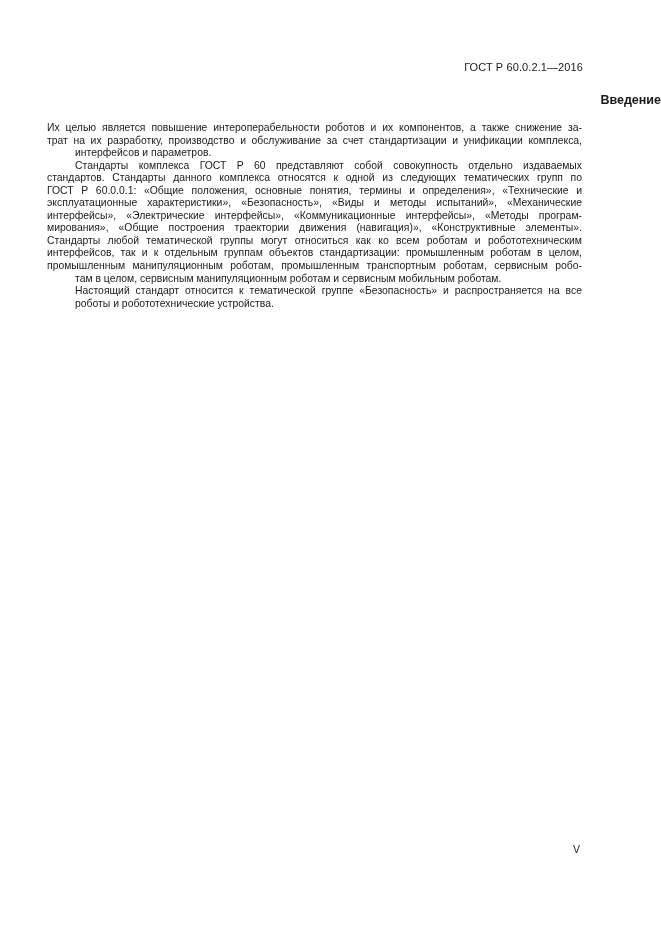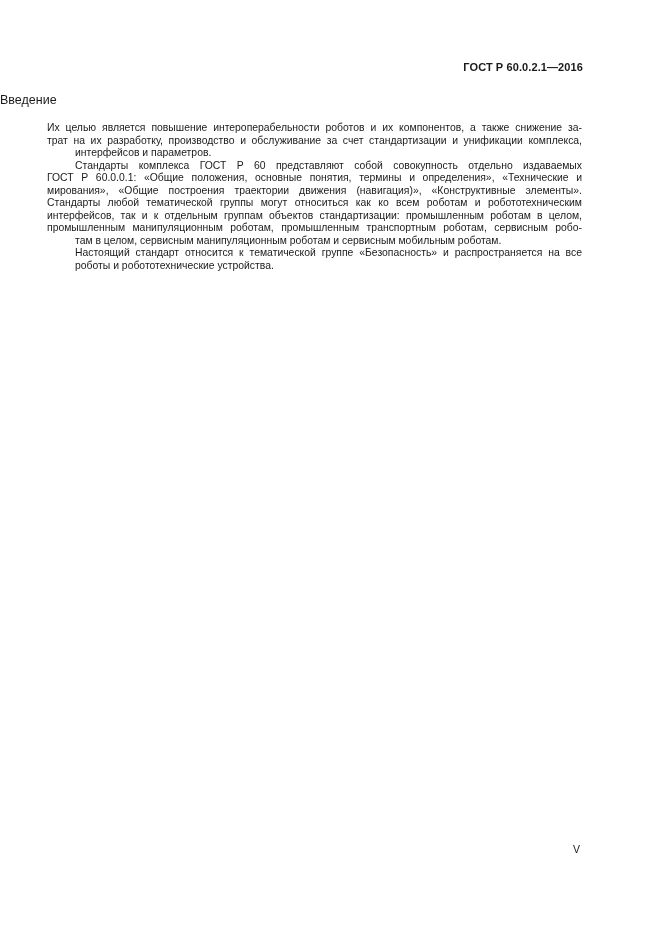--- a/index.html
+++ b/index.html
@@ -1,18 +1,18 @@
 <!DOCTYPE html>
 <html><head>
   <meta charset="utf-8">
   <style>
     html, body { margin: 0; padding: 0; background: #ffffff; }
     body { width: 661px; height: 935px; position: relative; overflow: hidden; font-family: "Liberation Sans", sans-serif; color: #1a1a1a; }
-    .header { position: absolute; top: 61px; right: 78px; font-weight: bold; font-size: 11px; letter-spacing: 0.1px; }
-    .title { position: absolute; top: 93px; left: 0; width: 661px; text-align: left; font-weight: normal; font-size: 12.5px; }
+    .header { position: absolute; top: 61px; right: 78px; font-weight: normal; font-size: 11px; letter-spacing: 0.1px; }
+    .title { position: absolute; top: 93px; left: 0; width: 661px; text-align: right; font-weight: bold; font-size: 12.5px; }
     .body-text { position: absolute; top: 122px; left: 47px; width: 535px; font-size: 10.4px; line-height: 12.55px; }
     .line { display: block; white-space: nowrap; text-align: justify; text-align-last: justify; }
     .line.last { text-align-last: left; margin-left: 28px; }
     .line.indent { padding-left: 28px; }
     .page-num { position: absolute; top: 843px; left: 573px; font-size: 10.5px; }
   </style>
 </head>
 <body>
 
 <div class="header">ГОСТ Р 60.0.2.1—2016</div>
@@ -20,21 +20,24 @@
 <div class="title">Введение</div>
 
 <div class="body-text">
   <div>
     <span class="line">Их целью является повышение интероперабельности роботов и их компонентов, а также снижение за-</span>
     <span class="line">трат на их разработку, производство и обслуживание за счет стандартизации и унификации комплекса,</span>
     <span class="line last">интерфейсов и параметров.</span>
   </div>
   <div>
     <span class="line indent">Стандарты комплекса ГОСТ Р 60 представляют собой совокупность отдельно издаваемых</span>
+    <span class="line">стандартов. Стандарты данного комплекса относятся к одной из следующих тематических групп по</span>
     <span class="line">ГОСТ Р 60.0.0.1: «Общие положения, основные понятия, термины и определения», «Технические и</span>
+    <span class="line">эксплуатационные характеристики», «Безопасность», «Виды и методы испытаний», «Механические</span>
+    <span class="line">интерфейсы», «Электрические интерфейсы», «Коммуникационные интерфейсы», «Методы програм-</span>
     <span class="line">мирования», «Общие построения траектории движения (навигация)», «Конструктивные элементы».</span>
     <span class="line">Стандарты любой тематической группы могут относиться как ко всем роботам и робототехническим</span>
     <span class="line">интерфейсов, так и к отдельным группам объектов стандартизации: промышленным роботам в целом,</span>
     <span class="line">промышленным манипуляционным роботам, промышленным транспортным роботам, сервисным робо-</span>
     <span class="line last">там в целом, сервисным манипуляционным роботам и сервисным мобильным роботам.</span>
   </div>
   <div>
     <span class="line indent">Настоящий стандарт относится к тематической группе «Безопасность» и распространяется на все</span>
     <span class="line last">роботы и робототехнические устройства.</span>
   </div>

